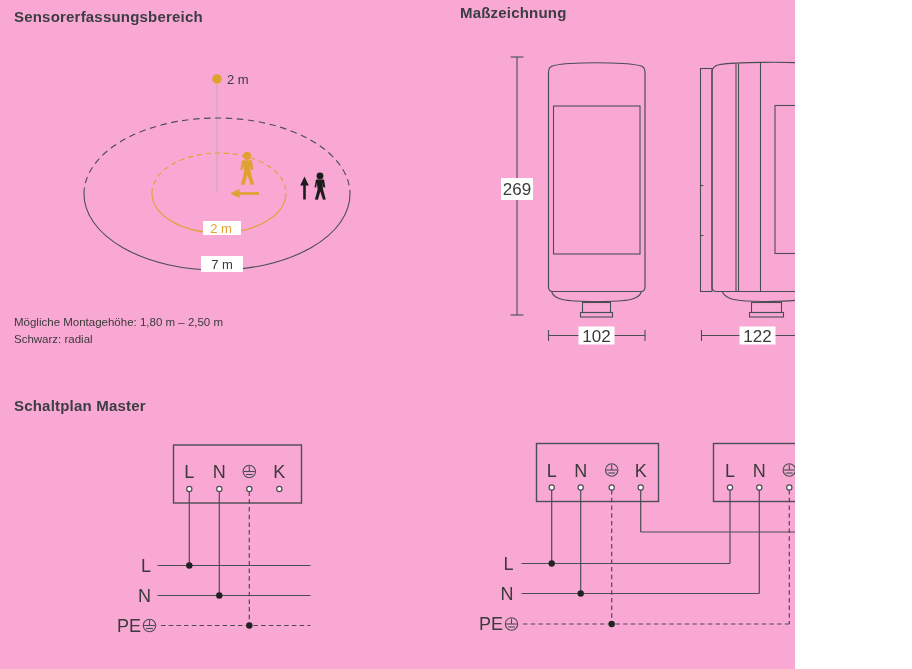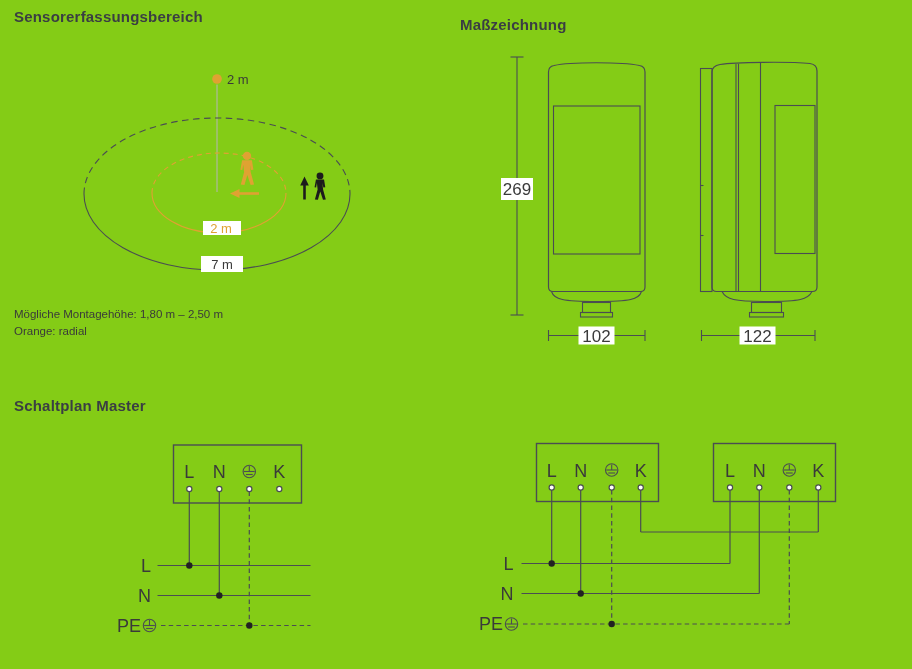--- a/index.html
+++ b/index.html
@@ -1,20 +1,20 @@
 <!DOCTYPE html>
 <html><head>
 <meta charset="utf-8">
 <style>
   html,body{margin:0;padding:0;background:#fff;}
-  .page{position:relative;width:912px;height:669px;background:#84cc16;overflow:hidden;
+  .page{position:relative;width:795px;height:669px;background:#f9a8d4;overflow:hidden;
         font-family:"Liberation Sans",sans-serif;}
   .quad-title{position:absolute;margin:0;font-size:15px;font-weight:bold;color:#3a3e43;
               letter-spacing:.2px;white-space:nowrap;}
-  .captions{position:absolute;left:14px;top:306px;font-size:11.5px;line-height:16.5px;color:#3a3a3a;}
+  .captions{position:absolute;left:14px;top:314px;font-size:11.5px;line-height:16.5px;color:#3a3a3a;}
   svg{position:absolute;display:block;}
   svg text{font-family:"Liberation Sans",sans-serif;}
   .gline{stroke:#4a4d52;stroke-width:1.2;fill:none;}
   .gthin{stroke:#4a4d52;stroke-width:1.1;fill:none;}
   .gbox{stroke:#4a4d52;stroke-width:1.4;fill:none;}
   .dash{stroke-dasharray:4.5 3.2;}
   .edash-k{stroke-dasharray:6.5 4.5;}
   .edash-o{stroke-dasharray:5 4;}
   .oline{stroke:#dfa232;}
   .ofill{fill:#dfa232;}
@@ -27,21 +27,21 @@
   .t-dim{font-size:17px;fill:#3a3a3a;}
   .t-range{font-size:13px;fill:#3a3a3a;}
   .t-orange{fill:#dfa232;}
 </style>
 </head>
 <body>
 
 <div class="page">
 
   <h2 class="quad-title" style="left:14px;top:8px;">Sensorerfassungsbereich</h2>
-  <h2 class="quad-title" style="left:460px;top:16px;">Maßzeichnung</h2>
+  <h2 class="quad-title" style="left:460px;top:4px;">Maßzeichnung</h2>
   <h2 class="quad-title" style="left:14px;top:397px;">Schaltplan Master</h2>
 
   <svg style="left:0;top:0;" width="456" height="360" viewBox="0 0 456 360">
     <defs>
       <g id="person">
         <circle cx="0" cy="-13.2" r="3.9"></circle>
         <path d="M -4.6,-9.2 L 4.6,-9.2 L 6,-0.2 L 3.8,0 L 2.7,-5 L 3.5,2.2 L 6.6,13.6 L 3.4,14
                  L 0.3,4.6 L -2.4,14 L -5.8,13.6 L -2.7,2.2 L -3.5,-5 L -4.4,0 L -6.2,-0.2 Z"></path>
       </g>
     </defs>
@@ -73,21 +73,21 @@
       <polygon class="ofill" points="230,193.5 239.5,189 239.5,198"></polygon>
     </g>
     <g>
       <line x1="304.5" y1="199.5" x2="304.5" y2="184.5" stroke="#1c1c1c" stroke-width="2.6"></line>
       <polygon class="kfill" points="304.5,176.5 300.2,185.5 308.8,185.5"></polygon>
     </g>
   </svg>
 
   <div class="captions">
     <div>Mögliche Montagehöhe: 1,80 m – 2,50 m</div>
-    <div>Orange: radial</div>
+    <div>Schwarz: radial</div>
   </div>
 
   <svg style="left:456px;top:0;" width="456" height="360" viewBox="456 0 456 360">
 
     <g>
       <line class="gthin" x1="510.5" y1="57" x2="523.5" y2="57"></line>
       <line class="gthin" x1="510.5" y1="315" x2="523.5" y2="315"></line>
       <line class="gthin" x1="517" y1="57" x2="517" y2="315"></line>
       <rect class="wbg" x="501" y="178" width="32" height="22"></rect>
       <text class="t-dim" x="517" y="195" text-anchor="middle">269</text>

